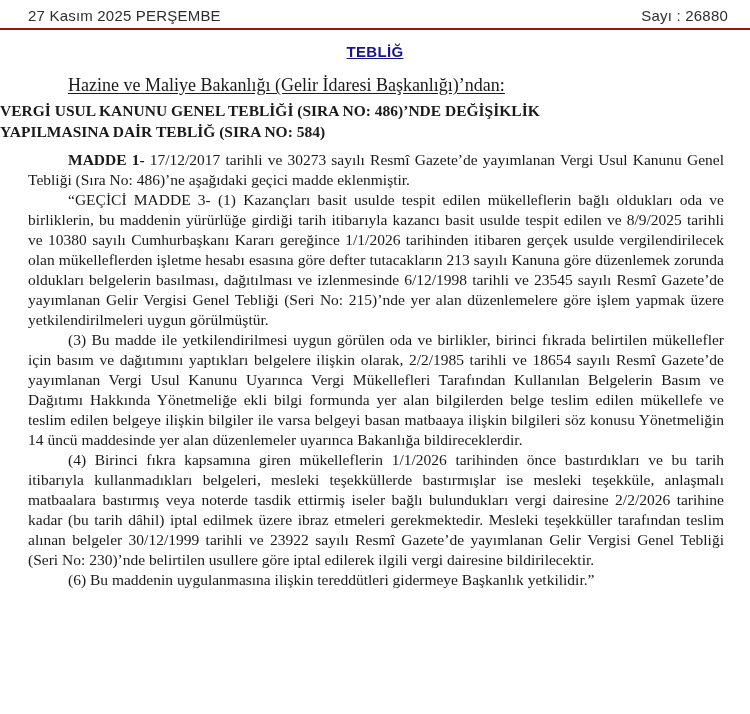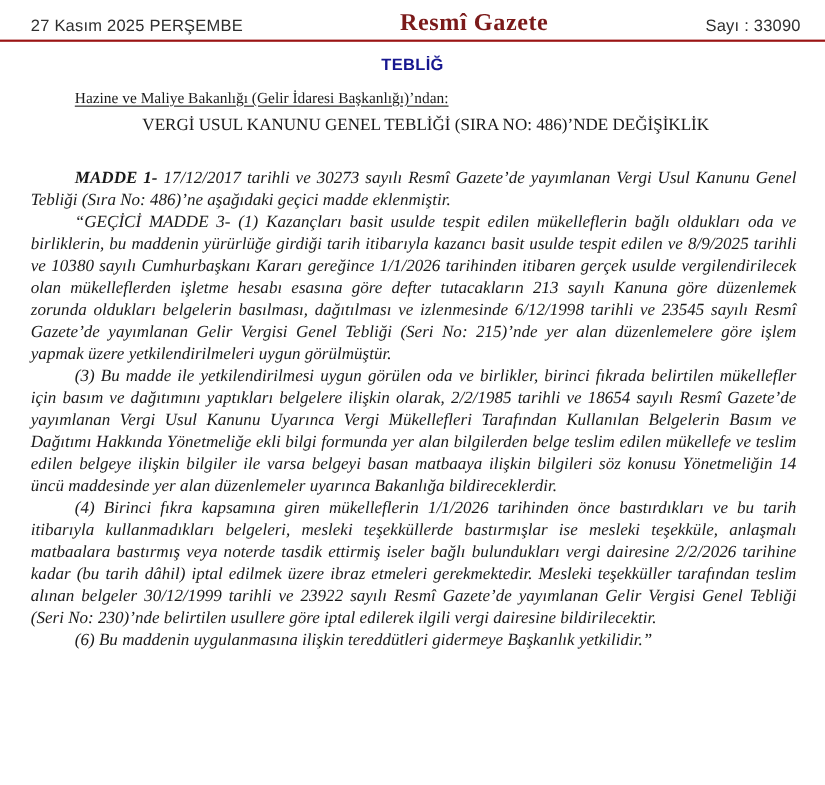--- a/index.html
+++ b/index.html
@@ -32,58 +32,58 @@
     font-weight:bold;font-size:22px;color:var(--maroon);
     letter-spacing:.5px;
   }
   .rule{border-bottom:2px solid var(--rule-red);width:750px;}
   .section-heading{
     text-align:center;
     font-family:"Liberation Sans", sans-serif;
     font-weight:bold;font-size:15px;color:var(--navy);
     letter-spacing:.3px;
     margin-top:13px;
+    text-decoration:underline;
   }
   .authority{
     margin:15px 28px 0 68px;
-    font-size:14px;
+    font-size:18px;
     text-decoration:underline;
     text-underline-offset:2px;
     font-family:Liberation Serif, serif;
   }
   .notice-title{
-    text-align:center;font-weight:normal;font-size:15.5px;
-    margin-top:4px;line-height:21px;margin-left:24px;
+    text-align:left;font-weight:bold;font-size:15.5px;
+    margin-top:4px;line-height:21px;
   }
   .doc-body{
-    margin:28px 26px 0 28px;
+    margin:8px 26px 0 28px;
     font-size:15.5px;line-height:20px;
     text-align:justify;
-    font-style:italic;
   }
   .para{text-indent:40px;}
   .para b{font-weight:bold;}
 </style>
 </head>
 <body>
 
 <div class="page">
   <div class="masthead">
     <span class="date">27 Kasım 2025 PERŞEMBE</span>
-    <span class="gazette">Resmî Gazete</span>
-    <span class="issue">Sayı : 33090</span>
+    <span class="issue">Sayı : 26880</span>
   </div>
   <div class="rule"></div>
 
   <div class="section-heading">TEBLİĞ</div>
 
   <div class="authority">Hazine ve Maliye Bakanlığı (Gelir İdaresi Başkanlığı)’ndan:</div>
 
   <div class="notice-title">
     <div>VERGİ USUL KANUNU GENEL TEBLİĞİ (SIRA NO: 486)’NDE DEĞİŞİKLİK</div>
+    <div>YAPILMASINA DAİR TEBLİĞ (SIRA NO: 584)</div>
   </div>
 
   <div class="doc-body">
       <p class="para"><b>MADDE 1-</b><span> 17/12/2017 tarihli ve 30273 sayılı Resmî Gazete’de yayımlanan Vergi Usul Kanunu Genel Tebliği (Sıra No: 486)’ne aşağıdaki geçici madde eklenmiştir.</span></p>
       <p class="para"><span>“GEÇİCİ MADDE 3- (1) Kazançları basit usulde tespit edilen mükelleflerin bağlı oldukları oda ve birliklerin, bu maddenin yürürlüğe girdiği tarih itibarıyla kazancı basit usulde tespit edilen ve 8/9/2025 tarihli ve 10380 sayılı Cumhurbaşkanı Kararı gereğince 1/1/2026 tarihinden itibaren gerçek usulde vergilendirilecek olan mükelleflerden işletme hesabı esasına göre defter tutacakların 213 sayılı Kanuna göre düzenlemek zorunda oldukları belgelerin basılması, dağıtılması ve izlenmesinde 6/12/1998 tarihli ve 23545 sayılı Resmî Gazete’de yayımlanan Gelir Vergisi Genel Tebliği (Seri No: 215)’nde yer alan düzenlemelere göre işlem yapmak üzere yetkilendirilmeleri uygun görülmüştür.</span></p>
       <p class="para"><span>(3) Bu madde ile yetkilendirilmesi uygun görülen oda ve birlikler, birinci fıkrada belirtilen mükellefler için basım ve dağıtımını yaptıkları belgelere ilişkin olarak, 2/2/1985 tarihli ve 18654 sayılı Resmî Gazete’de yayımlanan Vergi Usul Kanunu Uyarınca Vergi Mükellefleri Tarafından Kullanılan Belgelerin Basım ve Dağıtımı Hakkında Yönetmeliğe ekli bilgi formunda yer alan bilgilerden belge teslim edilen mükellefe ve teslim edilen belgeye ilişkin bilgiler ile varsa belgeyi basan matbaaya ilişkin bilgileri söz konusu Yönetmeliğin 14 üncü maddesinde yer alan düzenlemeler uyarınca Bakanlığa bildireceklerdir.</span></p>
       <p class="para"><span>(4) Birinci fıkra kapsamına giren mükelleflerin 1/1/2026 tarihinden önce bastırdıkları ve bu tarih itibarıyla kullanmadıkları belgeleri, mesleki teşekküllerde bastırmışlar ise mesleki teşekküle, anlaşmalı matbaalara bastırmış veya noterde tasdik ettirmiş iseler bağlı bulundukları vergi dairesine 2/2/2026 tarihine kadar (bu tarih dâhil) iptal edilmek üzere ibraz etmeleri gerekmektedir. Mesleki teşekküller tarafından teslim alınan belgeler 30/12/1999 tarihli ve 23922 sayılı Resmî Gazete’de yayımlanan Gelir Vergisi Genel Tebliği (Seri No: 230)’nde belirtilen usullere göre iptal edilerek ilgili vergi dairesine bildirilecektir.</span></p>
       <p class="para"><span>(6) Bu maddenin uygulanmasına ilişkin tereddütleri gidermeye Başkanlık yetkilidir.”</span></p>
     </div>
 </div>

